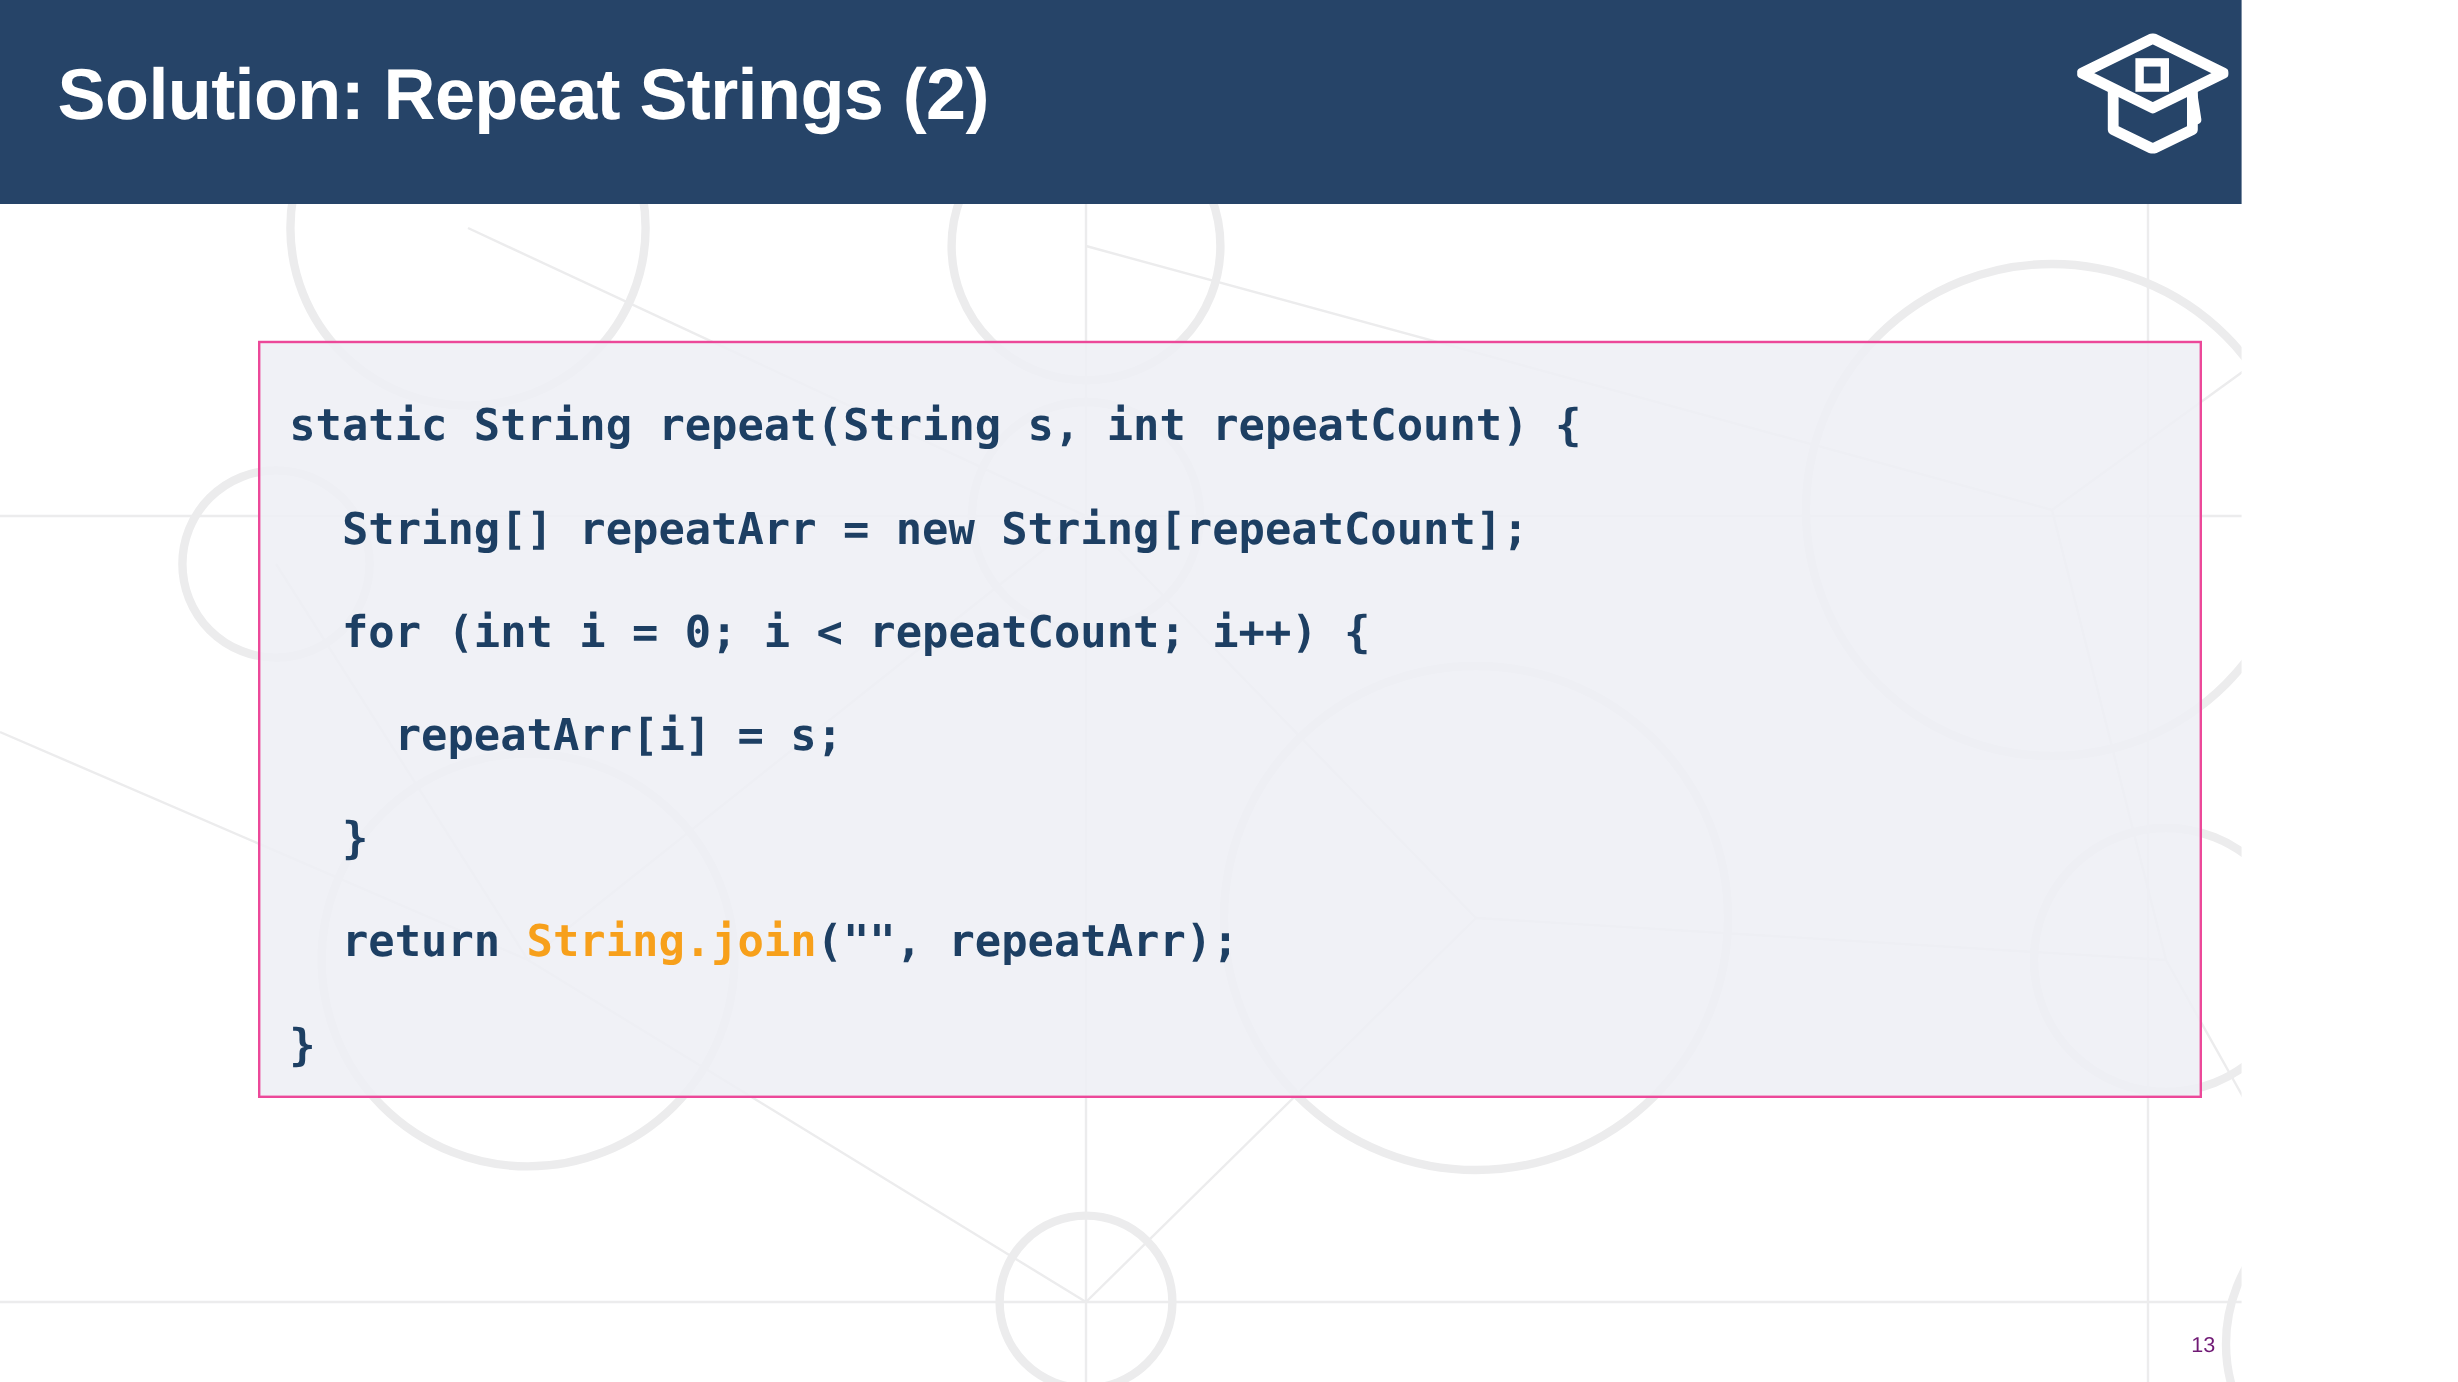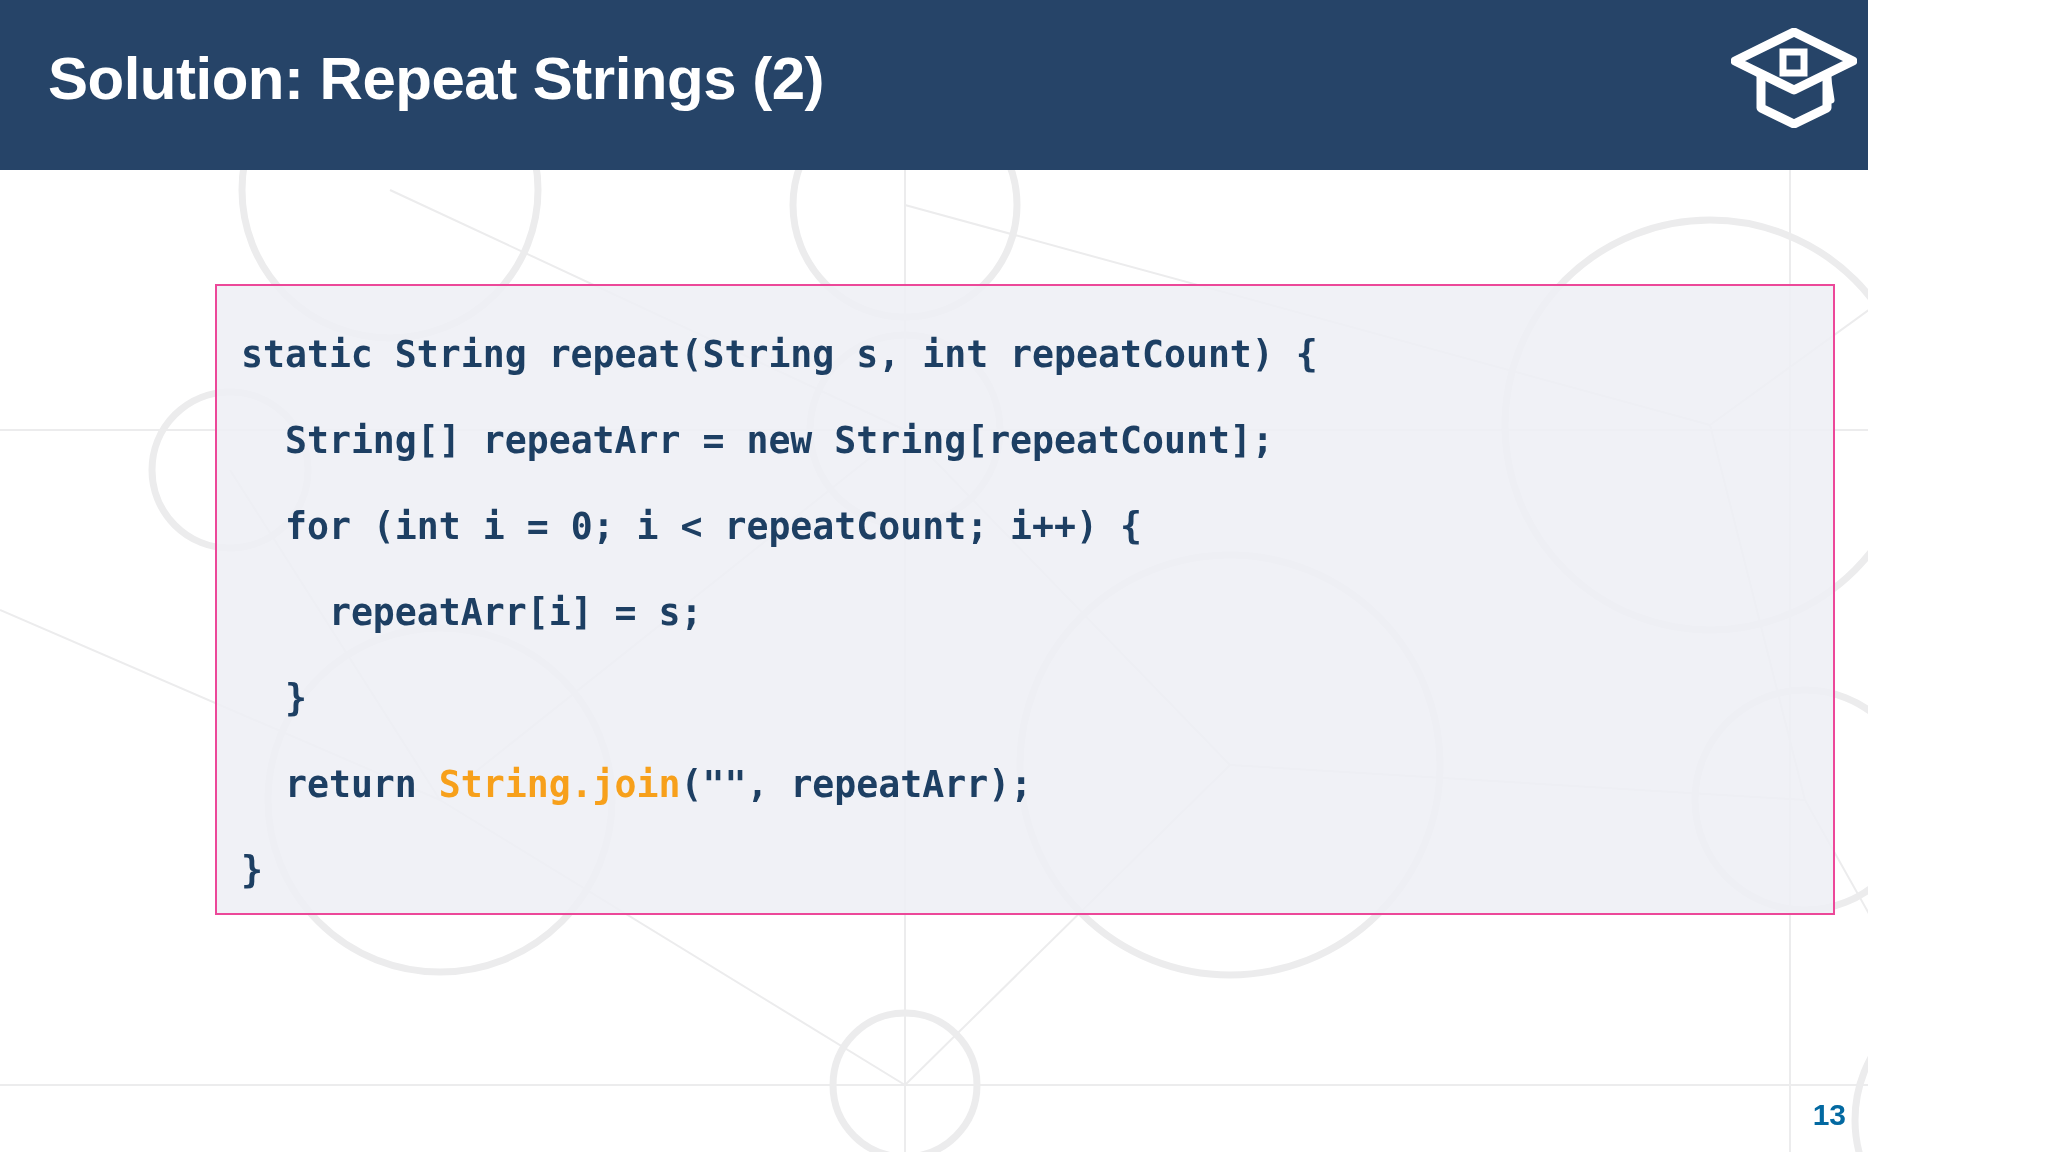--- a/index.html
+++ b/index.html
@@ -101,25 +101,24 @@
     white-space: pre;
     letter-spacing: 0px;
   }
   .tok-hl { color: #f7a01b; }
 
   
   #page-number {
     position: absolute;
     right: 22px;
     bottom: 20px;
-    font-size: 30px;
-    color: #0369a1;
+    font-size: 18px;
+    color: #701a75;
     font-family: "Liberation Sans", sans-serif;
     z-index: 6;
-    font-weight: bold;
   }
 </style>
 </head>
 <body>
 
 <div id="slide">
 
   <svg id="bg-pattern" viewBox="0 0 2048 1152" preserveAspectRatio="none" aria-hidden="true">
     <g id="pattern-lines" stroke="#ececed" stroke-width="2" fill="none">
         <line x1="905" y1="140" x2="905" y2="1152"></line>

